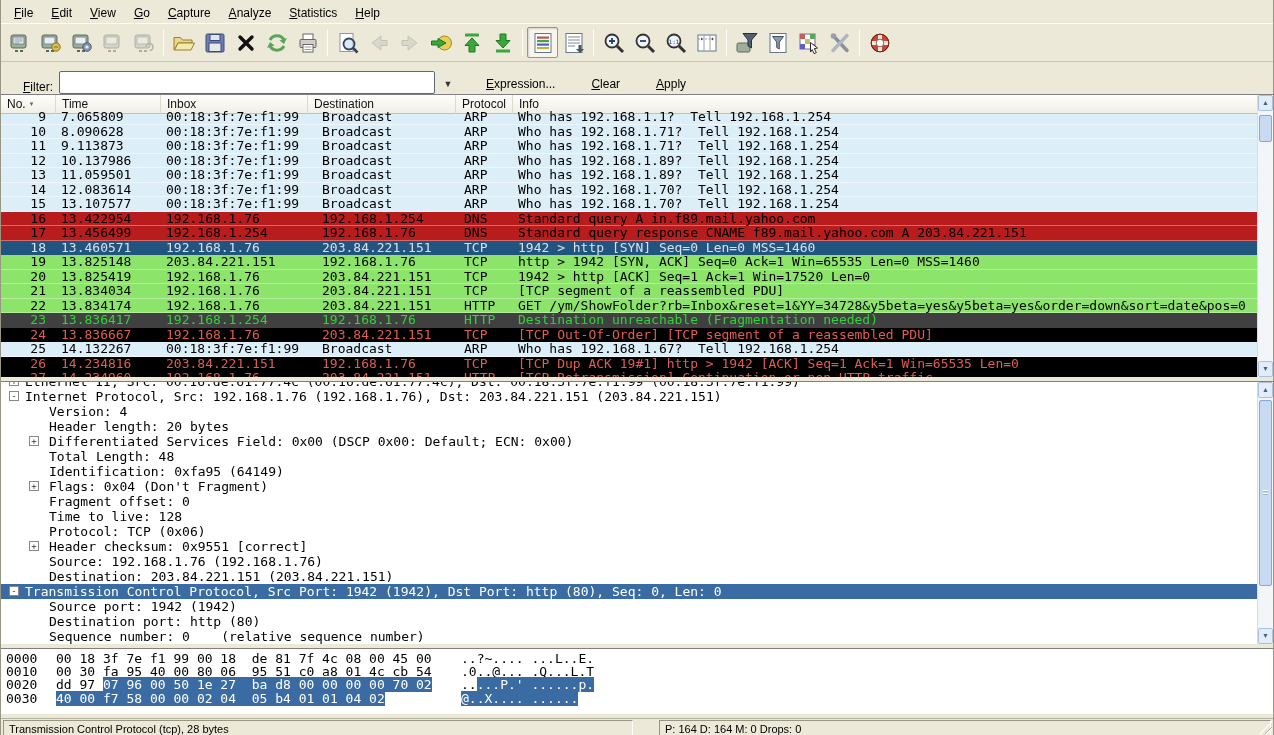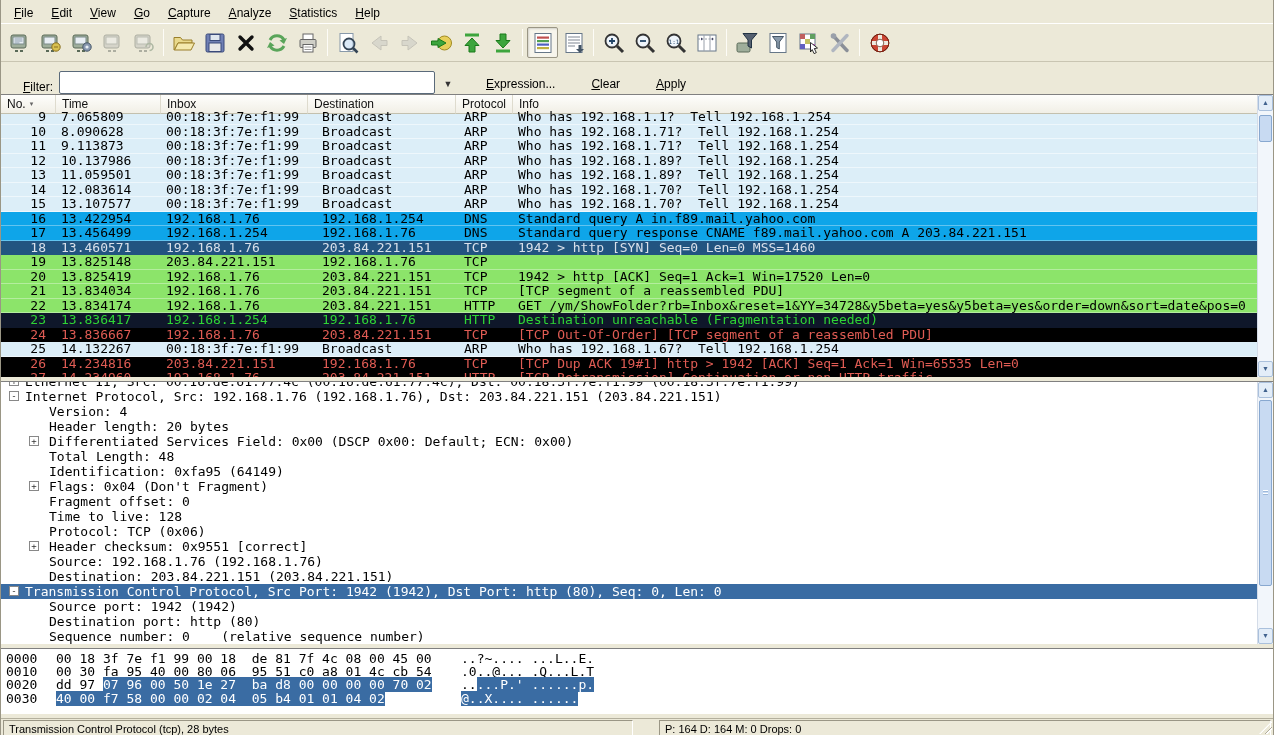--- a/index.html
+++ b/index.html
@@ -38,25 +38,25 @@
   .prow { display:flex; height:14.5px; font:13px/14.5px "DejaVu Sans Mono", monospace; white-space:pre; overflow:hidden; }
   .pcell { overflow:hidden; }
   .c0 { width:55px;  text-align:right; padding-right:10px; }
   .c1 { width:105px; padding-left:5px; }
   .c2 { width:147px; padding-left:5px; }
   .c3 { width:148px; padding-left:14px; }
   .c4 { width:57px;  padding-left:8px; }
   .c5 { flex:1; padding-left:5px; }
   .h0{width:55px}.h1{width:105px}.h2{width:147px}.h3{width:148px}.h4{width:57px}.h5{flex:1}
   .r-arp  { background:#dceef8; color:#000; box-shadow:inset 0 -1px rgba(255,255,255,.5); }
-  .r-dns  { background:#0ea5e9; color:#000; box-shadow:inset 0 -1px rgba(255,255,255,.35);align-items:flex-end; }
+  .r-dns  { background:#b91c1c; color:#000; box-shadow:inset 0 -1px rgba(255,255,255,.35);align-items:flex-end; }
   .r-sel  { background:#225480; color:#d9e0ea; }
   .r-grn  { background:#8ce46a; color:#000; box-shadow:inset 0 -1px rgba(255,255,255,.35); }
   .r-bred { background:#000; color:#e05c54; }
-  .r-bgrn { background:#0f172a; color:#2fd435;justify-content:flex-end; }
+  .r-bgrn { background:#404040; color:#2fd435;justify-content:flex-end; }
 
   
   .details { position:relative; height:263px; background:#fff; border-top:1px solid #808080; overflow:hidden; }
   .dcontent { margin-top:-8px; width:1258px; }
   .dline { height:15px; font:13px/15px "DejaVu Sans Mono", monospace; white-space:pre; position:relative; padding-left:24px; overflow:hidden; }
   .dline.lvl1 { padding-left:48px; }
   .dline.selected { background:#3a6ca3; color:#fff; }
   .dexp { position:absolute; top:2px; width:10px; height:10px; border:1px solid #888; background:#fff; color:#333; font:9px/8px "DejaVu Sans Mono", monospace; text-align:center; }
   .dline .dexp { left:8px; }
   .dline.lvl1 .dexp { left:28px; }
@@ -326,21 +326,21 @@
         <div class="prow r-arp"><div class="pcell c0">9</div><div class="pcell c1">7.065809</div><div class="pcell c2">00:18:3f:7e:f1:99</div><div class="pcell c3">Broadcast</div><div class="pcell c4">ARP</div><div class="pcell c5">Who has 192.168.1.1?  Tell 192.168.1.254</div></div>
         <div class="prow r-arp"><div class="pcell c0">10</div><div class="pcell c1">8.090628</div><div class="pcell c2">00:18:3f:7e:f1:99</div><div class="pcell c3">Broadcast</div><div class="pcell c4">ARP</div><div class="pcell c5">Who has 192.168.1.71?  Tell 192.168.1.254</div></div>
         <div class="prow r-arp"><div class="pcell c0">11</div><div class="pcell c1">9.113873</div><div class="pcell c2">00:18:3f:7e:f1:99</div><div class="pcell c3">Broadcast</div><div class="pcell c4">ARP</div><div class="pcell c5">Who has 192.168.1.71?  Tell 192.168.1.254</div></div>
         <div class="prow r-arp"><div class="pcell c0">12</div><div class="pcell c1">10.137986</div><div class="pcell c2">00:18:3f:7e:f1:99</div><div class="pcell c3">Broadcast</div><div class="pcell c4">ARP</div><div class="pcell c5">Who has 192.168.1.89?  Tell 192.168.1.254</div></div>
         <div class="prow r-arp"><div class="pcell c0">13</div><div class="pcell c1">11.059501</div><div class="pcell c2">00:18:3f:7e:f1:99</div><div class="pcell c3">Broadcast</div><div class="pcell c4">ARP</div><div class="pcell c5">Who has 192.168.1.89?  Tell 192.168.1.254</div></div>
         <div class="prow r-arp"><div class="pcell c0">14</div><div class="pcell c1">12.083614</div><div class="pcell c2">00:18:3f:7e:f1:99</div><div class="pcell c3">Broadcast</div><div class="pcell c4">ARP</div><div class="pcell c5">Who has 192.168.1.70?  Tell 192.168.1.254</div></div>
         <div class="prow r-arp"><div class="pcell c0">15</div><div class="pcell c1">13.107577</div><div class="pcell c2">00:18:3f:7e:f1:99</div><div class="pcell c3">Broadcast</div><div class="pcell c4">ARP</div><div class="pcell c5">Who has 192.168.1.70?  Tell 192.168.1.254</div></div>
         <div class="prow r-dns"><div class="pcell c0">16</div><div class="pcell c1">13.422954</div><div class="pcell c2">192.168.1.76</div><div class="pcell c3">192.168.1.254</div><div class="pcell c4">DNS</div><div class="pcell c5">Standard query A in.f89.mail.yahoo.com</div></div>
         <div class="prow r-dns"><div class="pcell c0">17</div><div class="pcell c1">13.456499</div><div class="pcell c2">192.168.1.254</div><div class="pcell c3">192.168.1.76</div><div class="pcell c4">DNS</div><div class="pcell c5">Standard query response CNAME f89.mail.yahoo.com A 203.84.221.151</div></div>
         <div class="prow r-sel"><div class="pcell c0">18</div><div class="pcell c1">13.460571</div><div class="pcell c2">192.168.1.76</div><div class="pcell c3">203.84.221.151</div><div class="pcell c4">TCP</div><div class="pcell c5">1942 &gt; http [SYN] Seq=0 Len=0 MSS=1460</div></div>
-        <div class="prow r-grn"><div class="pcell c0">19</div><div class="pcell c1">13.825148</div><div class="pcell c2">203.84.221.151</div><div class="pcell c3">192.168.1.76</div><div class="pcell c4">TCP</div></div>
+        <div class="prow r-grn"><div class="pcell c0">19</div><div class="pcell c1">13.825148</div><div class="pcell c2">203.84.221.151</div><div class="pcell c3">192.168.1.76</div><div class="pcell c4">TCP</div><div class="pcell c5">http &gt; 1942 [SYN, ACK] Seq=0 Ack=1 Win=65535 Len=0 MSS=1460</div></div>
         <div class="prow r-grn"><div class="pcell c0">20</div><div class="pcell c1">13.825419</div><div class="pcell c2">192.168.1.76</div><div class="pcell c3">203.84.221.151</div><div class="pcell c4">TCP</div><div class="pcell c5">1942 &gt; http [ACK] Seq=1 Ack=1 Win=17520 Len=0</div></div>
         <div class="prow r-grn"><div class="pcell c0">21</div><div class="pcell c1">13.834034</div><div class="pcell c2">192.168.1.76</div><div class="pcell c3">203.84.221.151</div><div class="pcell c4">TCP</div><div class="pcell c5">[TCP segment of a reassembled PDU]</div></div>
         <div class="prow r-grn"><div class="pcell c0">22</div><div class="pcell c1">13.834174</div><div class="pcell c2">192.168.1.76</div><div class="pcell c3">203.84.221.151</div><div class="pcell c4">HTTP</div><div class="pcell c5">GET /ym/ShowFolder?rb=Inbox&amp;reset=1&amp;YY=34728&amp;y5beta=yes&amp;y5beta=yes&amp;order=down&amp;sort=date&amp;pos=0</div></div>
         <div class="prow r-bgrn"><div class="pcell c0">23</div><div class="pcell c1">13.836417</div><div class="pcell c2">192.168.1.254</div><div class="pcell c3">192.168.1.76</div><div class="pcell c4">HTTP</div><div class="pcell c5">Destination unreachable (Fragmentation needed)</div></div>
         <div class="prow r-bred"><div class="pcell c0">24</div><div class="pcell c1">13.836667</div><div class="pcell c2">192.168.1.76</div><div class="pcell c3">203.84.221.151</div><div class="pcell c4">TCP</div><div class="pcell c5">[TCP Out-Of-Order] [TCP segment of a reassembled PDU]</div></div>
         <div class="prow r-arp"><div class="pcell c0">25</div><div class="pcell c1">14.132267</div><div class="pcell c2">00:18:3f:7e:f1:99</div><div class="pcell c3">Broadcast</div><div class="pcell c4">ARP</div><div class="pcell c5">Who has 192.168.1.67?  Tell 192.168.1.254</div></div>
         <div class="prow r-bred"><div class="pcell c0">26</div><div class="pcell c1">14.234816</div><div class="pcell c2">203.84.221.151</div><div class="pcell c3">192.168.1.76</div><div class="pcell c4">TCP</div><div class="pcell c5">[TCP Dup ACK 19#1] http &gt; 1942 [ACK] Seq=1 Ack=1 Win=65535 Len=0</div></div>
         <div class="prow r-bred"><div class="pcell c0">27</div><div class="pcell c1">14.234960</div><div class="pcell c2">192.168.1.76</div><div class="pcell c3">203.84.221.151</div><div class="pcell c4">HTTP</div><div class="pcell c5">[TCP Retransmission] Continuation or non-HTTP traffic</div></div>
       </div>
     <div class="scrollbar">

